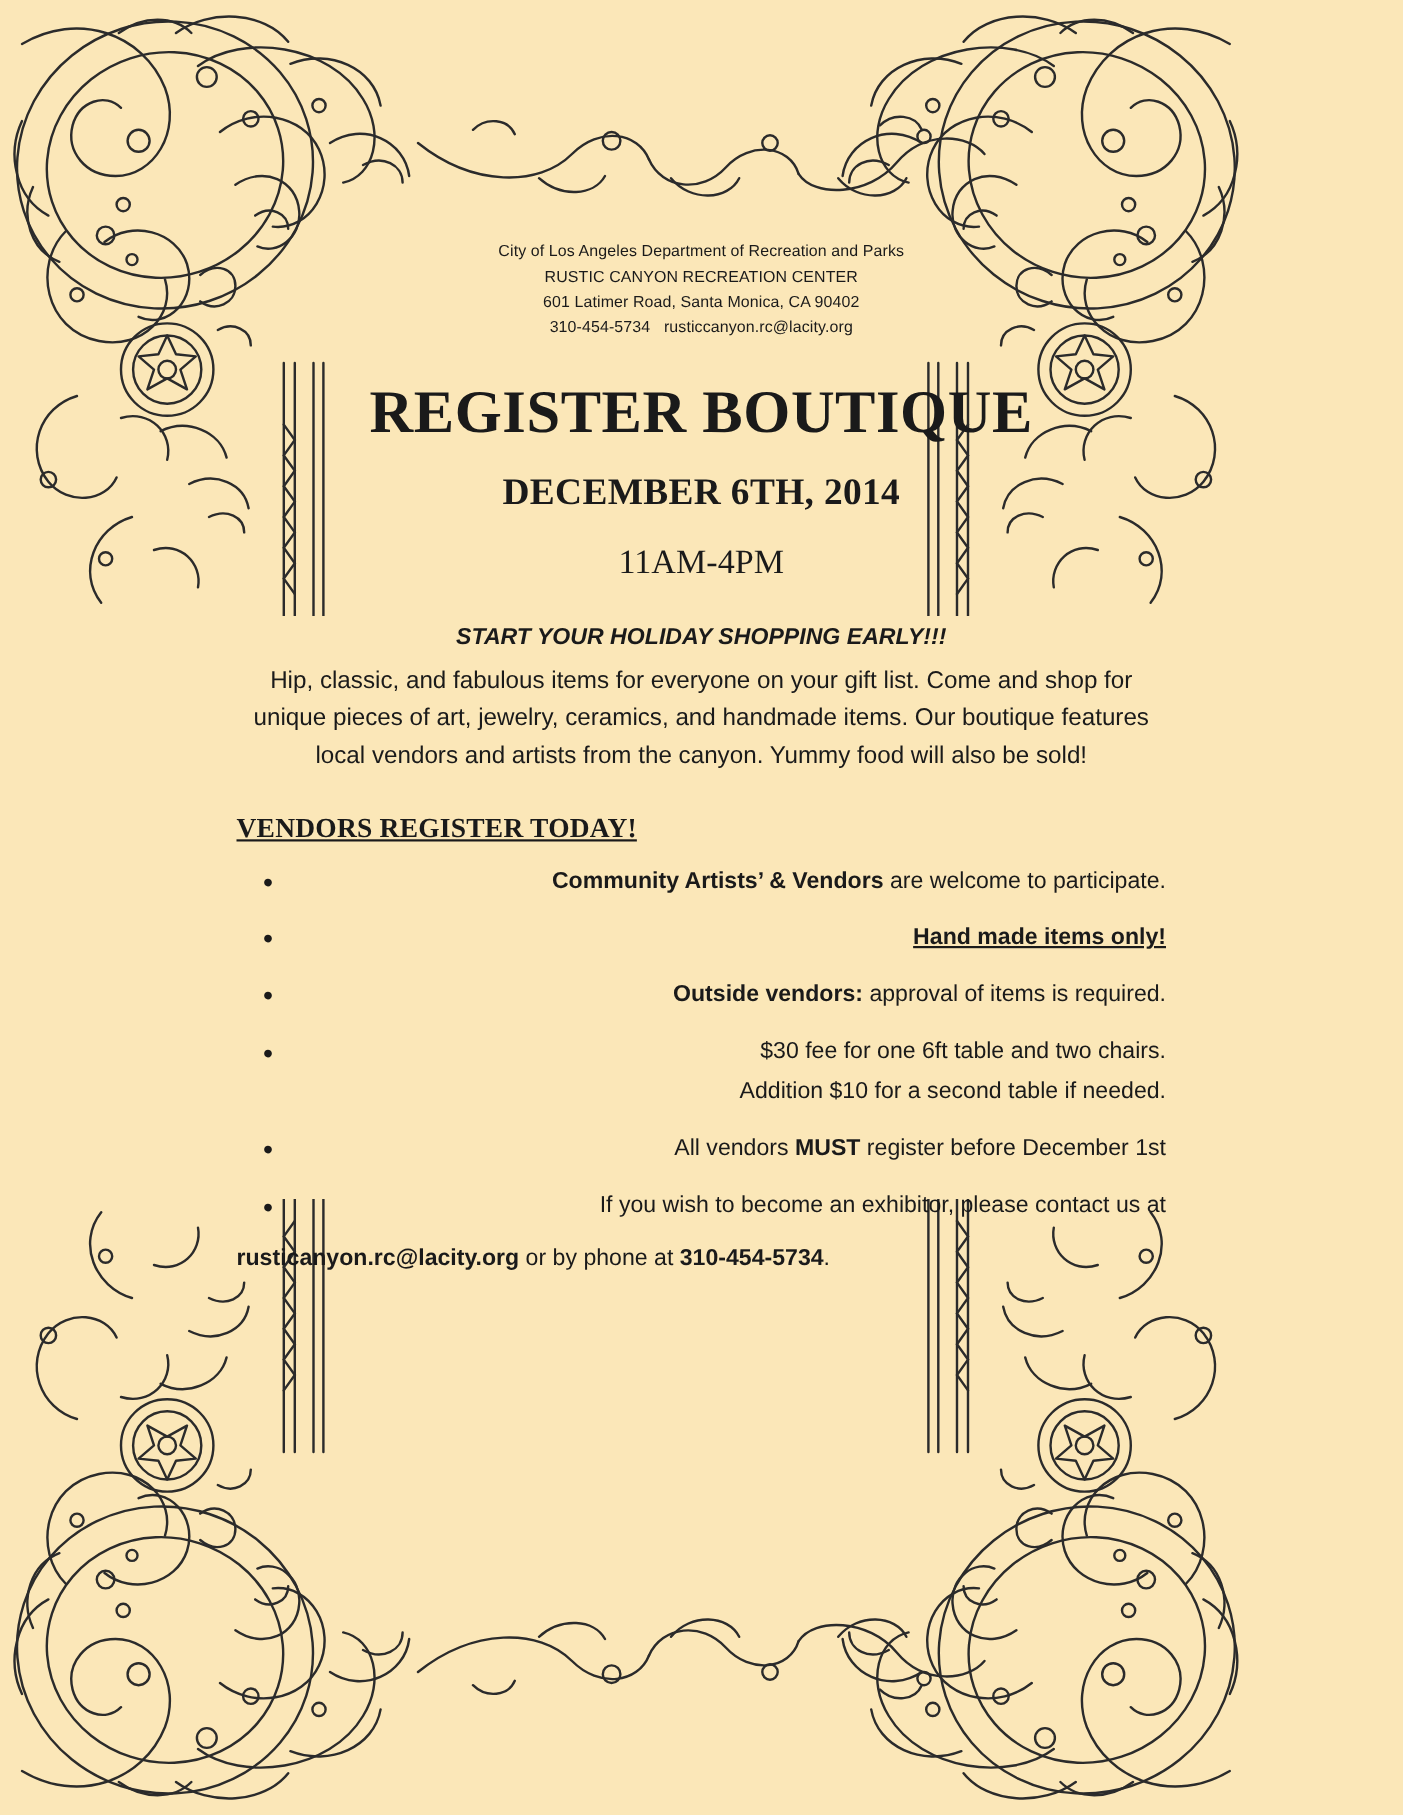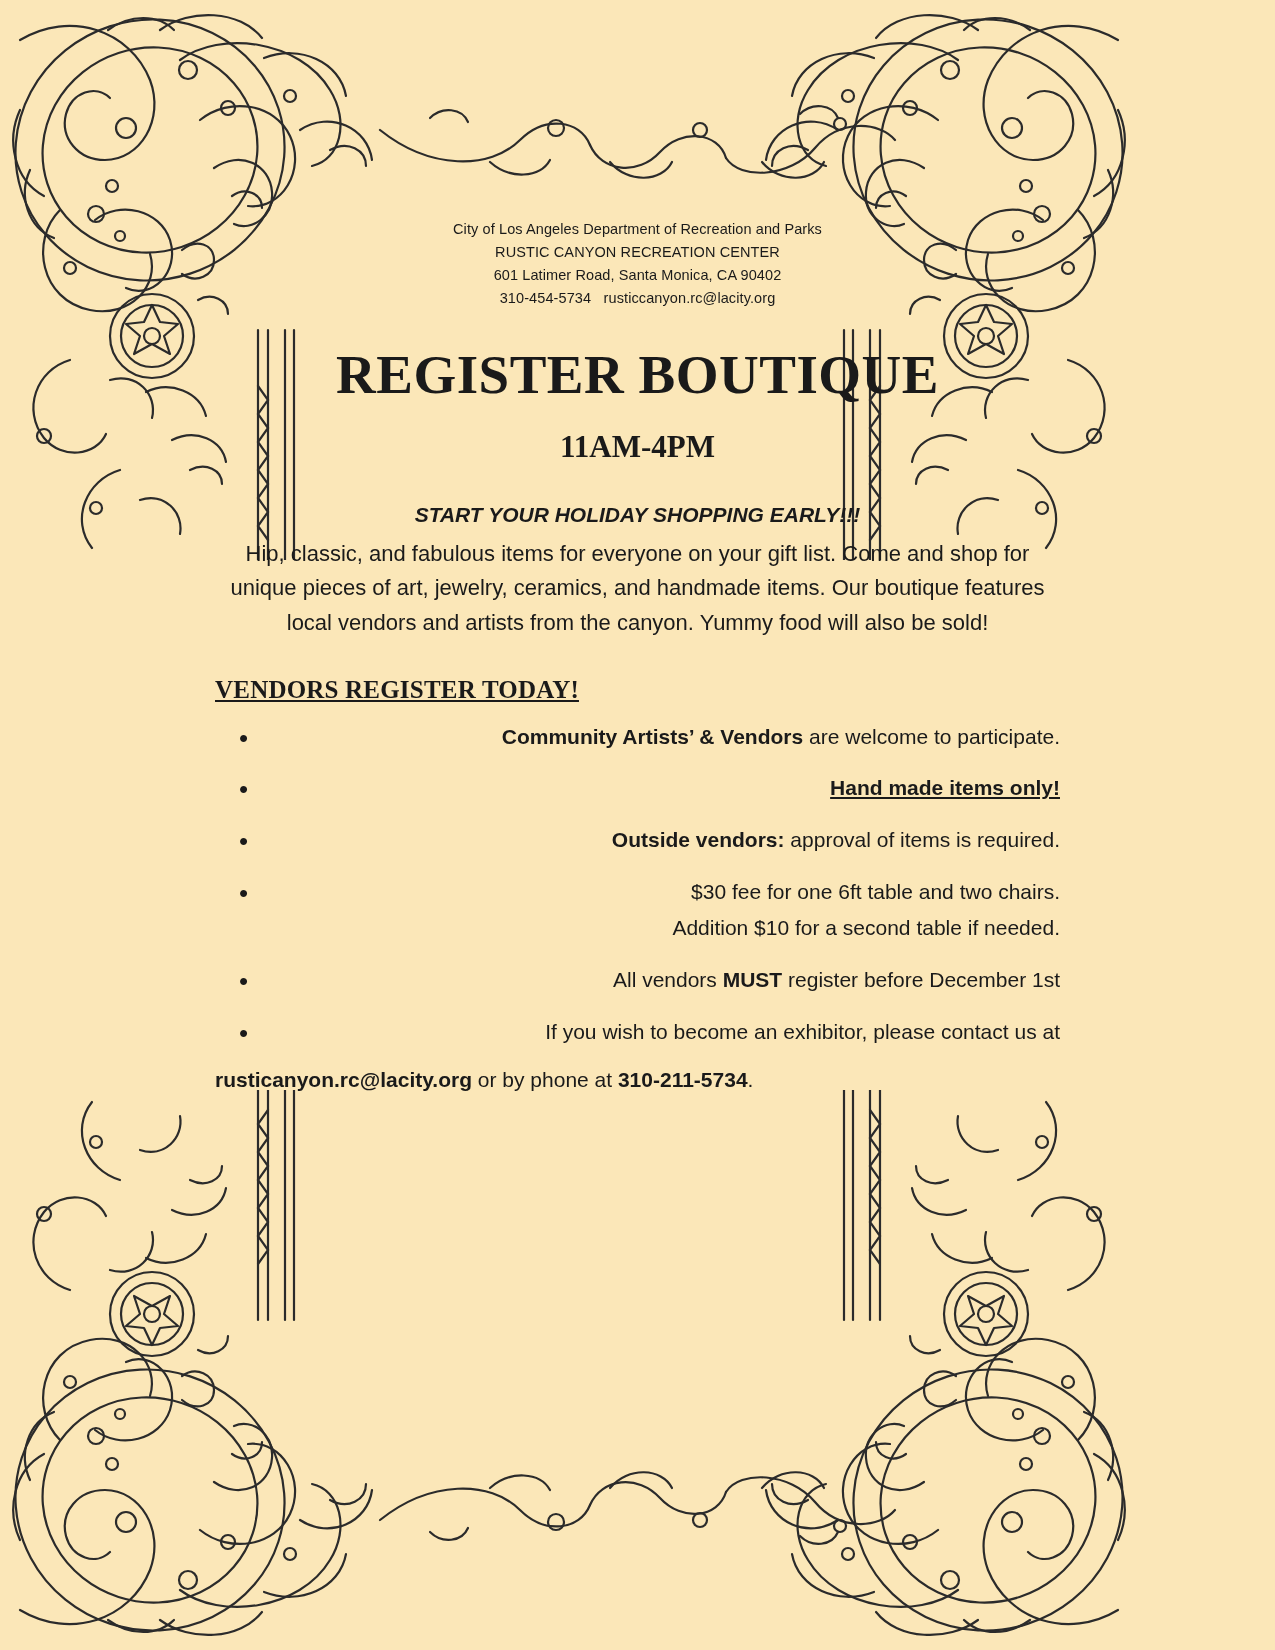--- a/index.html
+++ b/index.html
@@ -66,21 +66,21 @@
   .date {
     font-family: "Liberation Serif", serif;
     font-weight: bold;
     font-size: 34px;
     text-align: center;
     margin-top: 26px;
     letter-spacing: 0.3px;
   }
   .time {
     font-family: "Liberation Serif", serif;
-    font-weight: bold;
+    font-weight: normal;
     font-size: 31px;
     text-align: center;
     margin-top: 26px;
   }
   .tagline {
     text-align: center;
     font-weight: bold;
     font-style: italic;
     font-size: 21px;
     margin-top: 38px;
@@ -384,20 +384,21 @@
       <div>City of Los Angeles Department of Recreation and Parks</div>
       <div>RUSTIC CANYON RECREATION CENTER</div>
       <div>601 Latimer Road, Santa Monica, CA 90402</div>
       <div>310-454-5734   rusticcanyon.rc@lacity.org</div>
     </div>
 
     <h1 class="title">
       <span>REGISTER BOUTIQUE</span>
     </h1>
 
+    <div class="date">DECEMBER 6TH, 2014</div>
     <div class="time">11AM-4PM</div>
 
     <div class="tagline">START YOUR HOLIDAY SHOPPING EARLY!!!</div>
     <div class="intro">Hip, classic, and fabulous items for everyone on your gift list. Come and shop for unique pieces of art, jewelry, ceramics, and handmade items. Our boutique features local vendors and artists from the canyon. Yummy food will also be sold!</div>
 
     <h2 class="vendors-heading">VENDORS REGISTER TODAY!</h2>
 
     <ul class="bullets">
       <li>
         <span class="b">Community Artists’ &amp; Vendors</span><span> are welcome to participate.</span>
@@ -414,17 +415,17 @@
       </li>
       <li>
         <span>All vendors <span class="b">MUST</span> register before December 1st</span>
       </li>
       <li>
         <span>If you wish to become an exhibitor, please contact us at</span>
       </li>
     </ul>
 
     <div class="contact-line">
-      <span class="b">rusticanyon.rc@lacity.org</span><span> or by phone at </span><span class="b">310-211-5734</span><span>.</span>
+      <span class="b">rusticanyon.rc@lacity.org</span><span> or by phone at </span><span class="b">310-454-5734</span><span>.</span>
     </div>
 
   </div>
 </div>
 
 </body></html>

